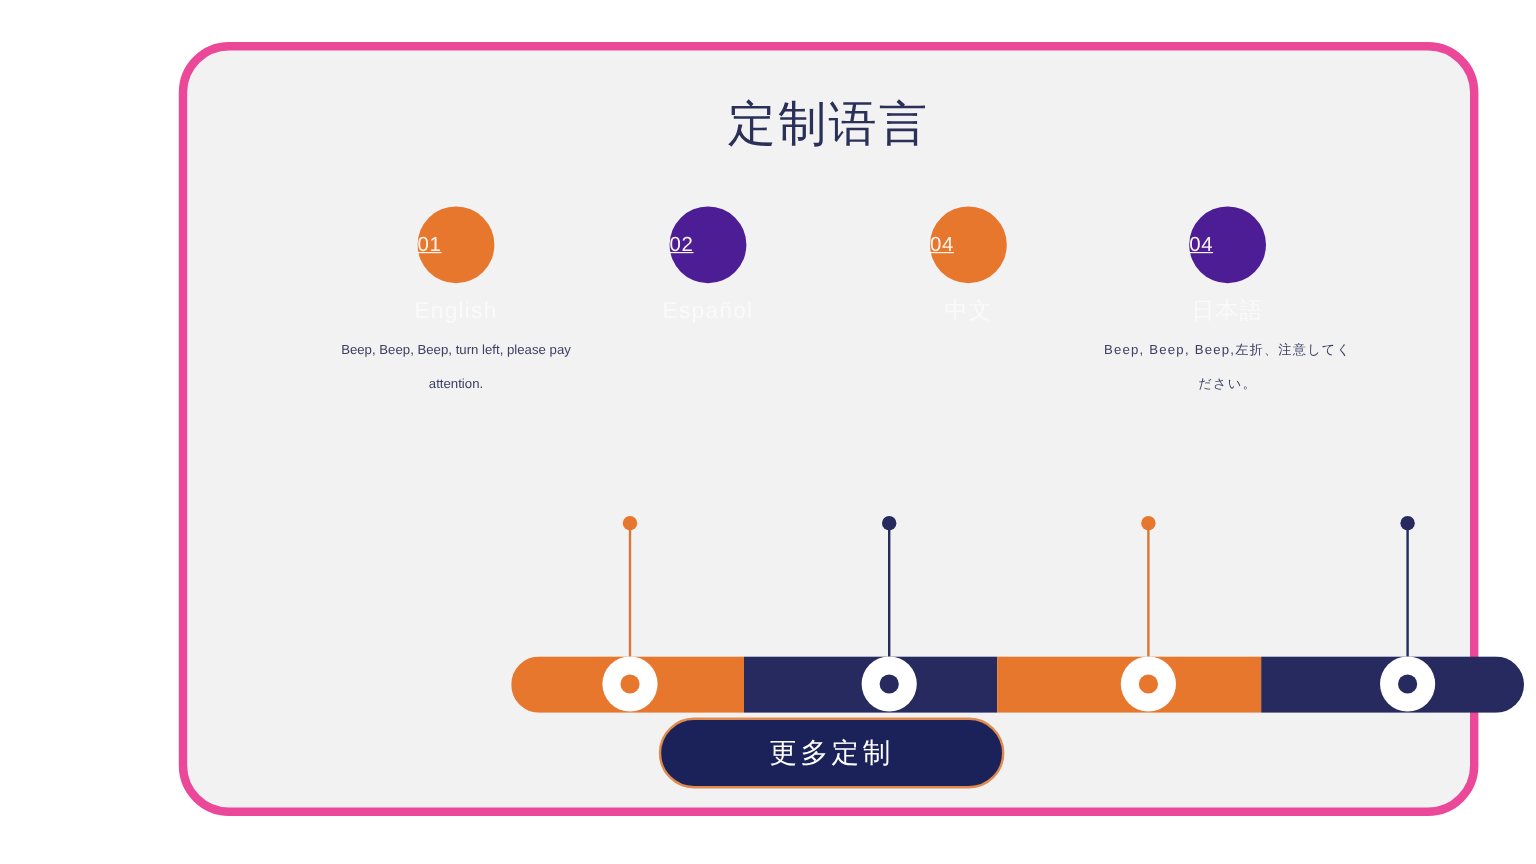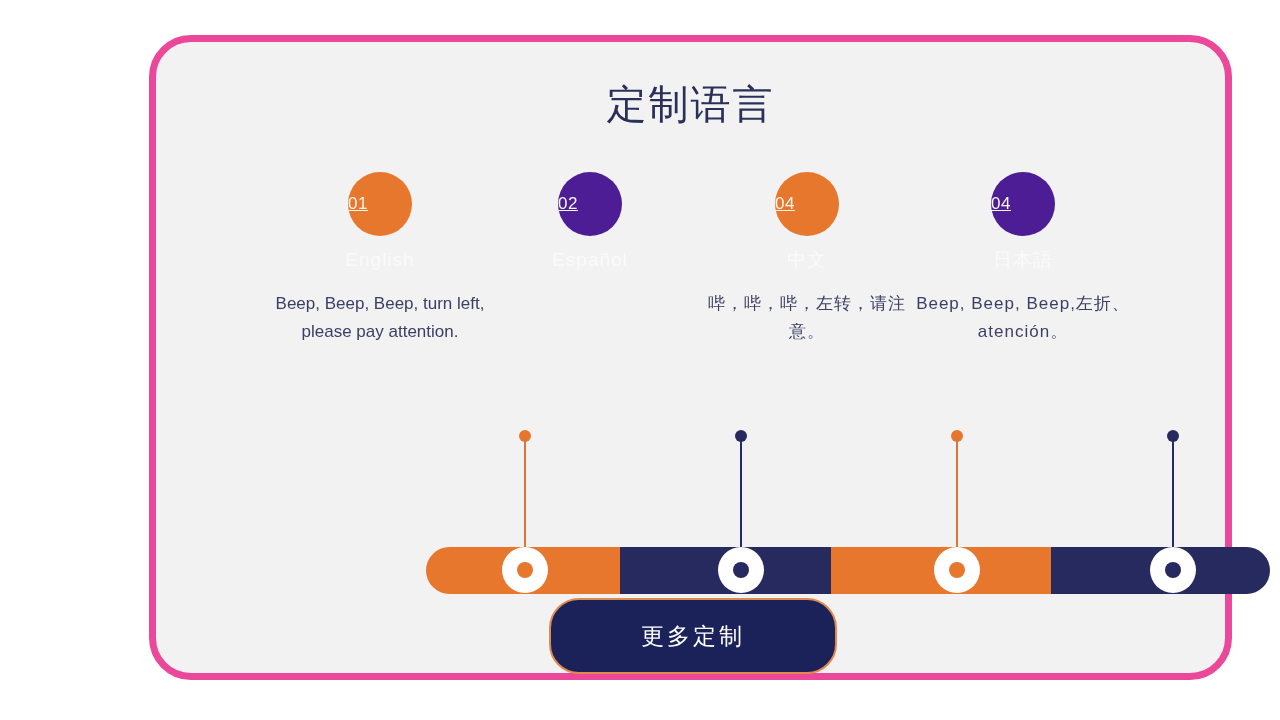--- a/index.html
+++ b/index.html
@@ -73,22 +73,22 @@
   .lang-label {
     margin-top: 14px;
     font-size: 19px;
     color: #fafafa;
     letter-spacing: 1px;
     line-height: 1.1;
     height: 24px;
   }
 
   .phrase {
-    margin-top: 16px;
-    font-size: 17px;
+    margin-top: 4px;
+    font-size: 11px;
     line-height: 28px;
     color: #3a3f63;
     padding: 0 6px;
   }
   .phrase.cjk { letter-spacing: 1px; }
 
   
   #timeline {
     position: absolute;
     left: 270px;
@@ -148,21 +148,21 @@
   }
   .node .core.orange { background: #e8772e; }
   .node .core.navy   { background: #262a5e; }
 
   
   #cta-button {
     position: absolute;
     left: 549px;
     top: 598px;
     width: 288px;
-    height: 76px;
+    height: 59px;
     border-radius: 30px;
     background: #1b2259;
     border: 2.5px solid #e08a4e;
     color: #ffffff;
     font-size: 23px;
     letter-spacing: 3px;
     display: flex;
     align-items: center;
     justify-content: center;
     cursor: pointer;
@@ -189,29 +189,28 @@
       <span>02</span>
     </div>
     <div class="lang-label">Español</div>
   </div>
 
   <div class="column" id="col-2">
     <div class="badge orange">
       <span>04</span>
     </div>
     <div class="lang-label">中文</div>
-    <div class="phrase cjk">哔，哔，哔，左转，请注意。</div>
   </div>
 
   <div class="column" id="col-3">
     <div class="badge navy">
       <span>04</span>
     </div>
     <div class="lang-label">日本語</div>
-    <div class="phrase cjk">Beep, Beep, Beep,左折、atención。</div>
+    <div class="phrase cjk">Beep, Beep, Beep,左折、注意してください。</div>
   </div>
 
   <div id="timeline">
 
     <div id="track">
       <div class="seg orange" style="width:23%"></div>
       <div class="seg navy" style="width:25%"></div>
       <div class="seg orange" style="width:26%"></div>
       <div class="seg navy" style="width:26%"></div>
     </div>

